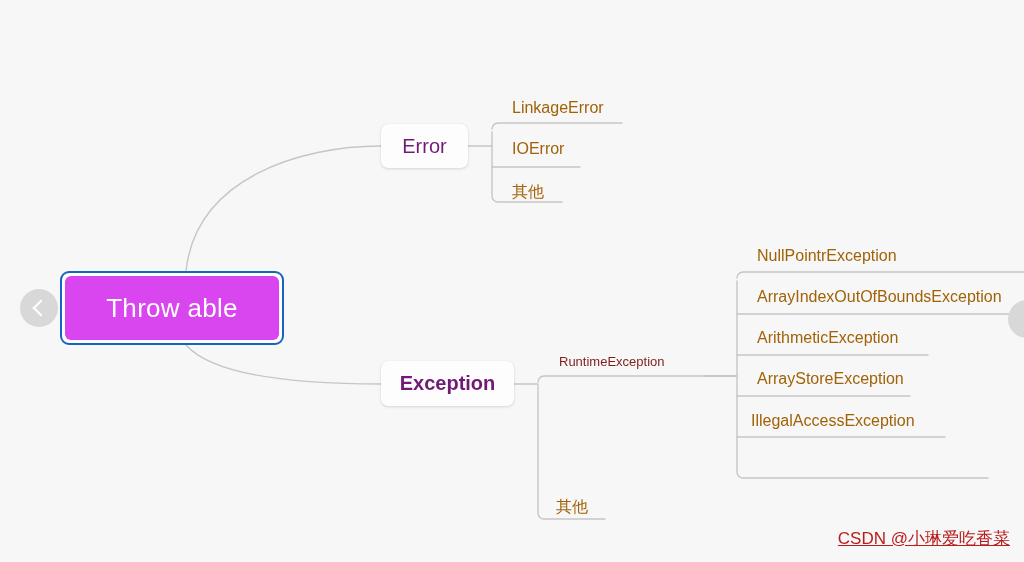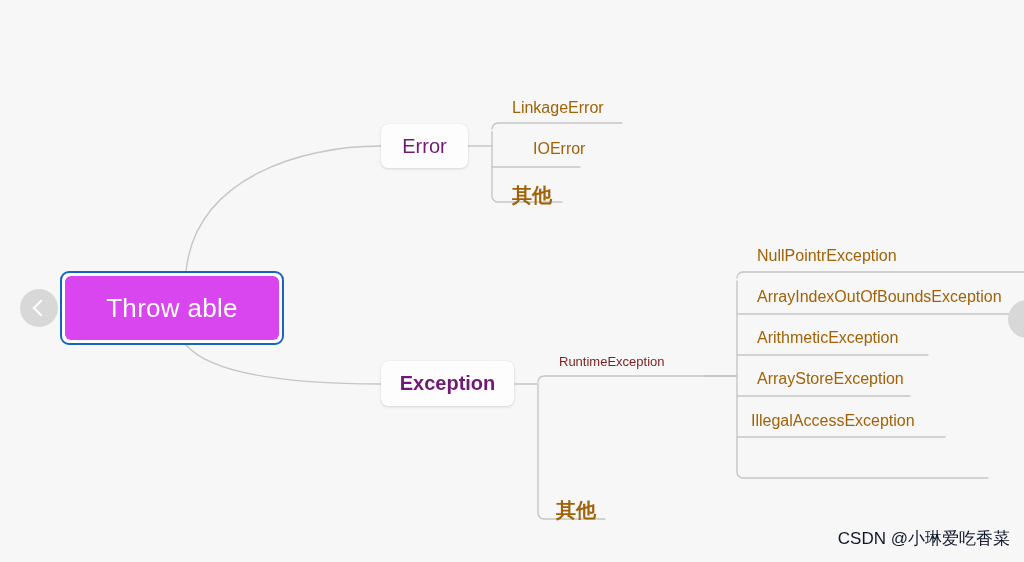--- a/index.html
+++ b/index.html
@@ -91,22 +91,21 @@
     position: absolute;
     z-index: 4;
     white-space: nowrap;
   }
   .leaf-label {
     color: #a16207;
     font-size: 16px;
     white-space: nowrap;
   }
   .leaf-label.cjk {
-    font-size: 20px;
-    font-weight: bold;
+    font-size: 16px;
   }
 
   
   .handle {
     position: absolute;
     width: 38px;
     height: 38px;
     border-radius: 50%;
     background: #d8d8d8;
     z-index: 6;
@@ -124,24 +123,25 @@
     border-bottom: 2px solid #ffffff;
   }
   .chev-left { transform: rotate(45deg); margin-left: 3px; }
   .chev-right { transform: rotate(-135deg); margin-right: 3px; }
 
   
   .watermark {
     position: absolute;
     right: 14px;
     bottom: 12px;
-    color: #0f172a;
+    color: #b91c1c;
     font-size: 17px;
     white-space: nowrap;
     z-index: 7;
+    text-decoration: underline;
   }
 </style>
 </head>
 <body>
 
 <div id="canvas">
 
   <svg id="edges" viewBox="0 0 1024 562" xmlns="http://www.w3.org/2000/svg">
     <g fill="none" stroke="#c6c6c6" stroke-width="1.4" stroke-linecap="round">
 
@@ -177,21 +177,21 @@
   </div>
 
   <div class="branch-node" style="left:381px; top:124px; width:87px; height:44px;">
     <span class="branch-label">Error</span>
   </div>
 
   <div class="leaf-node" style="left:512px; top:99px;">
     <span class="leaf-label">LinkageError</span>
   </div>
 
-  <div class="leaf-node" style="left:533px; top:140px;">
+  <div class="leaf-node" style="left:512px; top:140px;">
     <span class="leaf-label">IOError</span>
   </div>
 
   <div class="leaf-node" style="left:512px; top:182px;">
     <span class="leaf-label cjk">其他</span>
   </div>
 
   <div class="branch-node" style="left:381px; top:361px; width:133px; height:45px;font-weight:bold;">
     <span class="branch-label">Exception</span>
   </div>

